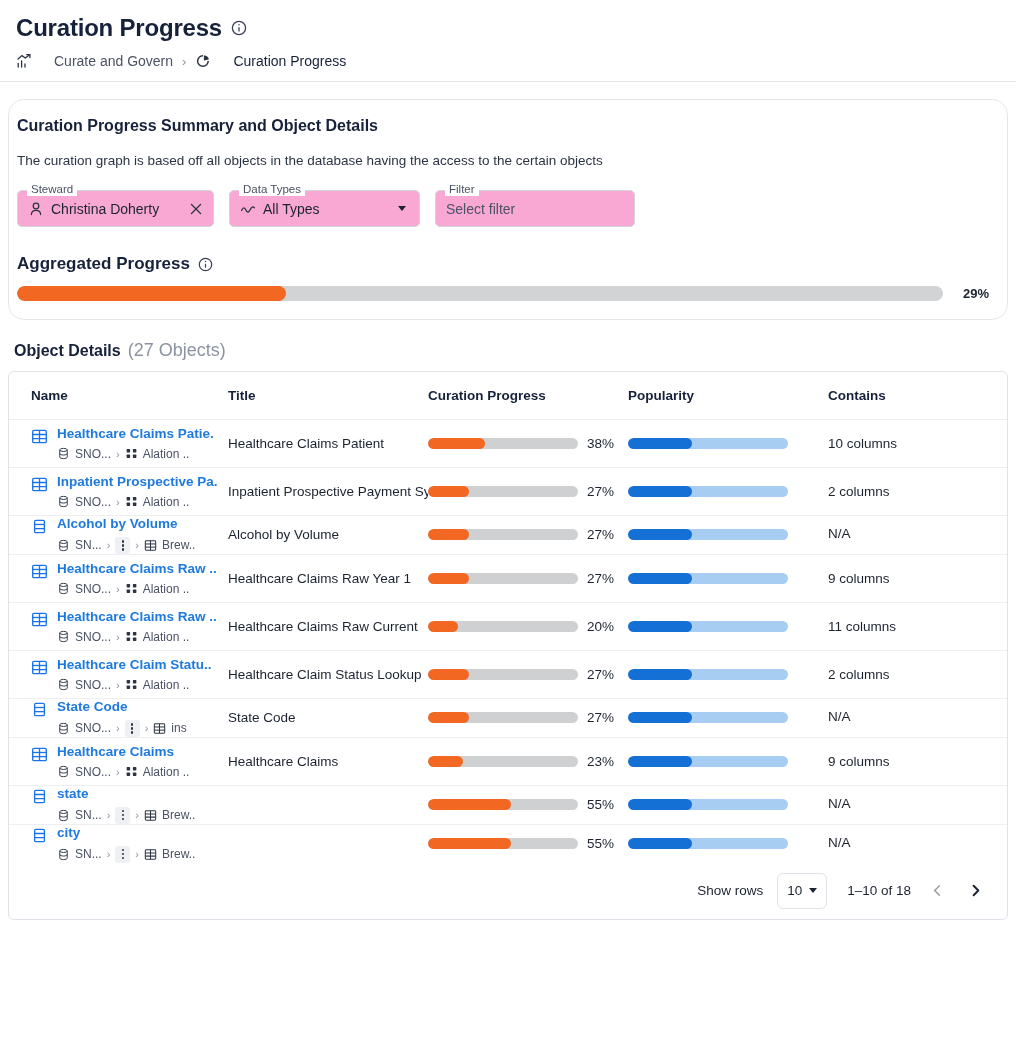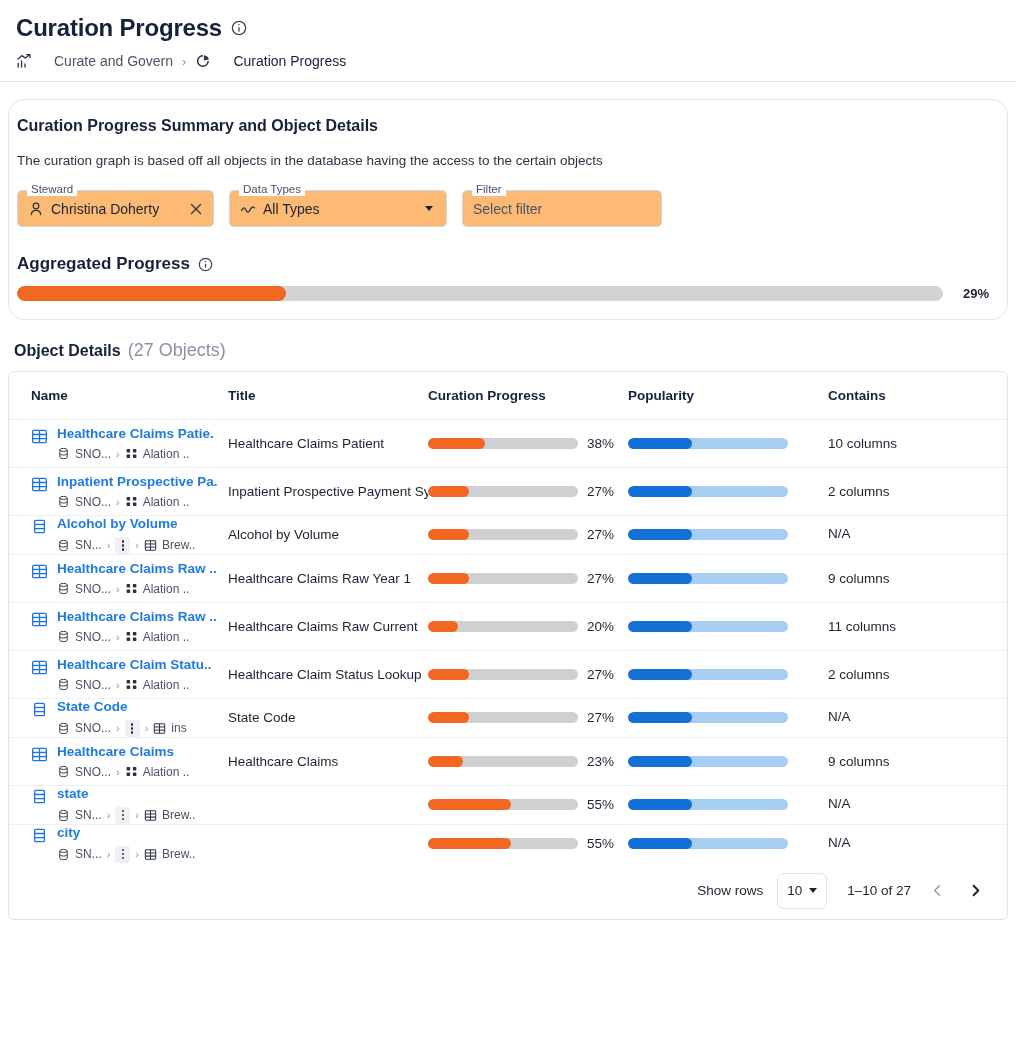--- a/index.html
+++ b/index.html
@@ -30,32 +30,32 @@
     margin-top:17px;
     border:1px solid #e3e6eb; border-radius:16px; background:#fff;
     padding:17px 18px 18px 8px;
   }
   .card-title { font-size:16px; font-weight:700; color:#16213a; }
   .card-sub { font-size:13.5px; color:#2c3444; margin-top:18px; }
 
   .filters { display:flex; gap:15px; margin-top:22px; }
   .field {
     position:relative; height:37px; border:1px solid #cfd4dd; border-radius:5px;
-    display:flex; align-items:center; padding:0 10px; background:#fdba74;
+    display:flex; align-items:center; padding:0 10px; background:#f9a8d4;
   }
   .field .legend {
     position:absolute; top:-7px; left:9px; background:#fff; padding:0 4px;
     font-size:11.5px; color:#4a5263; line-height:1;
   }
   .field .val { font-size:14px; color:#1c2330; }
   .field .ph { font-size:14px; color:#4a5263; }
   .field .lead { width:16px; height:16px; margin-right:7px; color:#2c3444; flex:0 0 auto; }
   .field .trail { margin-left:auto; width:14px; height:14px; color:#2c3444; flex:0 0 auto; cursor:pointer; }
   #f-steward { width:197px; }
-  #f-types { width:218px; }
+  #f-types { width:191px; }
   #f-filter { width:200px; }
 
   .agg-title-row { display:flex; align-items:center; gap:8px; margin-top:27px; }
   .agg-title { font-size:17px; font-weight:700; color:#16213a; }
   .agg-row { display:flex; align-items:center; gap:12px; margin-top:12px; }
   .agg-bar { flex:1 1 auto; height:15px; border-radius:8px; background:#d2d3d5; overflow:hidden; }
   .agg-fill { height:100%; border-radius:8px; background:#f26722; }
   .agg-pct { font-size:13px; font-weight:700; color:#1c2330; width:34px; text-align:right; }
 
   
@@ -680,21 +680,21 @@
           <div class="col-contains contains-cell up">N/A</div>
         </div>
       </div>
 
     <div class="t-foot">
       <div class="show-rows">Show rows</div>
       <div class="rows-select">
         <span>10</span>
         <span class="caret"></span>
       </div>
-      <div class="range">1–10 of 27</div>
+      <div class="range">1–10 of 18</div>
       <div class="pg-btn disabled">
         <svg viewBox="0 0 16 16" fill="none" stroke="#1c2330" stroke-width="1.6" stroke-linecap="round" stroke-linejoin="round">
           <polyline points="10,3 5,8 10,13"></polyline>
         </svg>
       </div>
       <div class="pg-btn">
         <svg viewBox="0 0 16 16" fill="none" stroke="#1c2330" stroke-width="2.1" stroke-linecap="round" stroke-linejoin="round">
           <polyline points="6,3 11,8 6,13"></polyline>
         </svg>
       </div>

